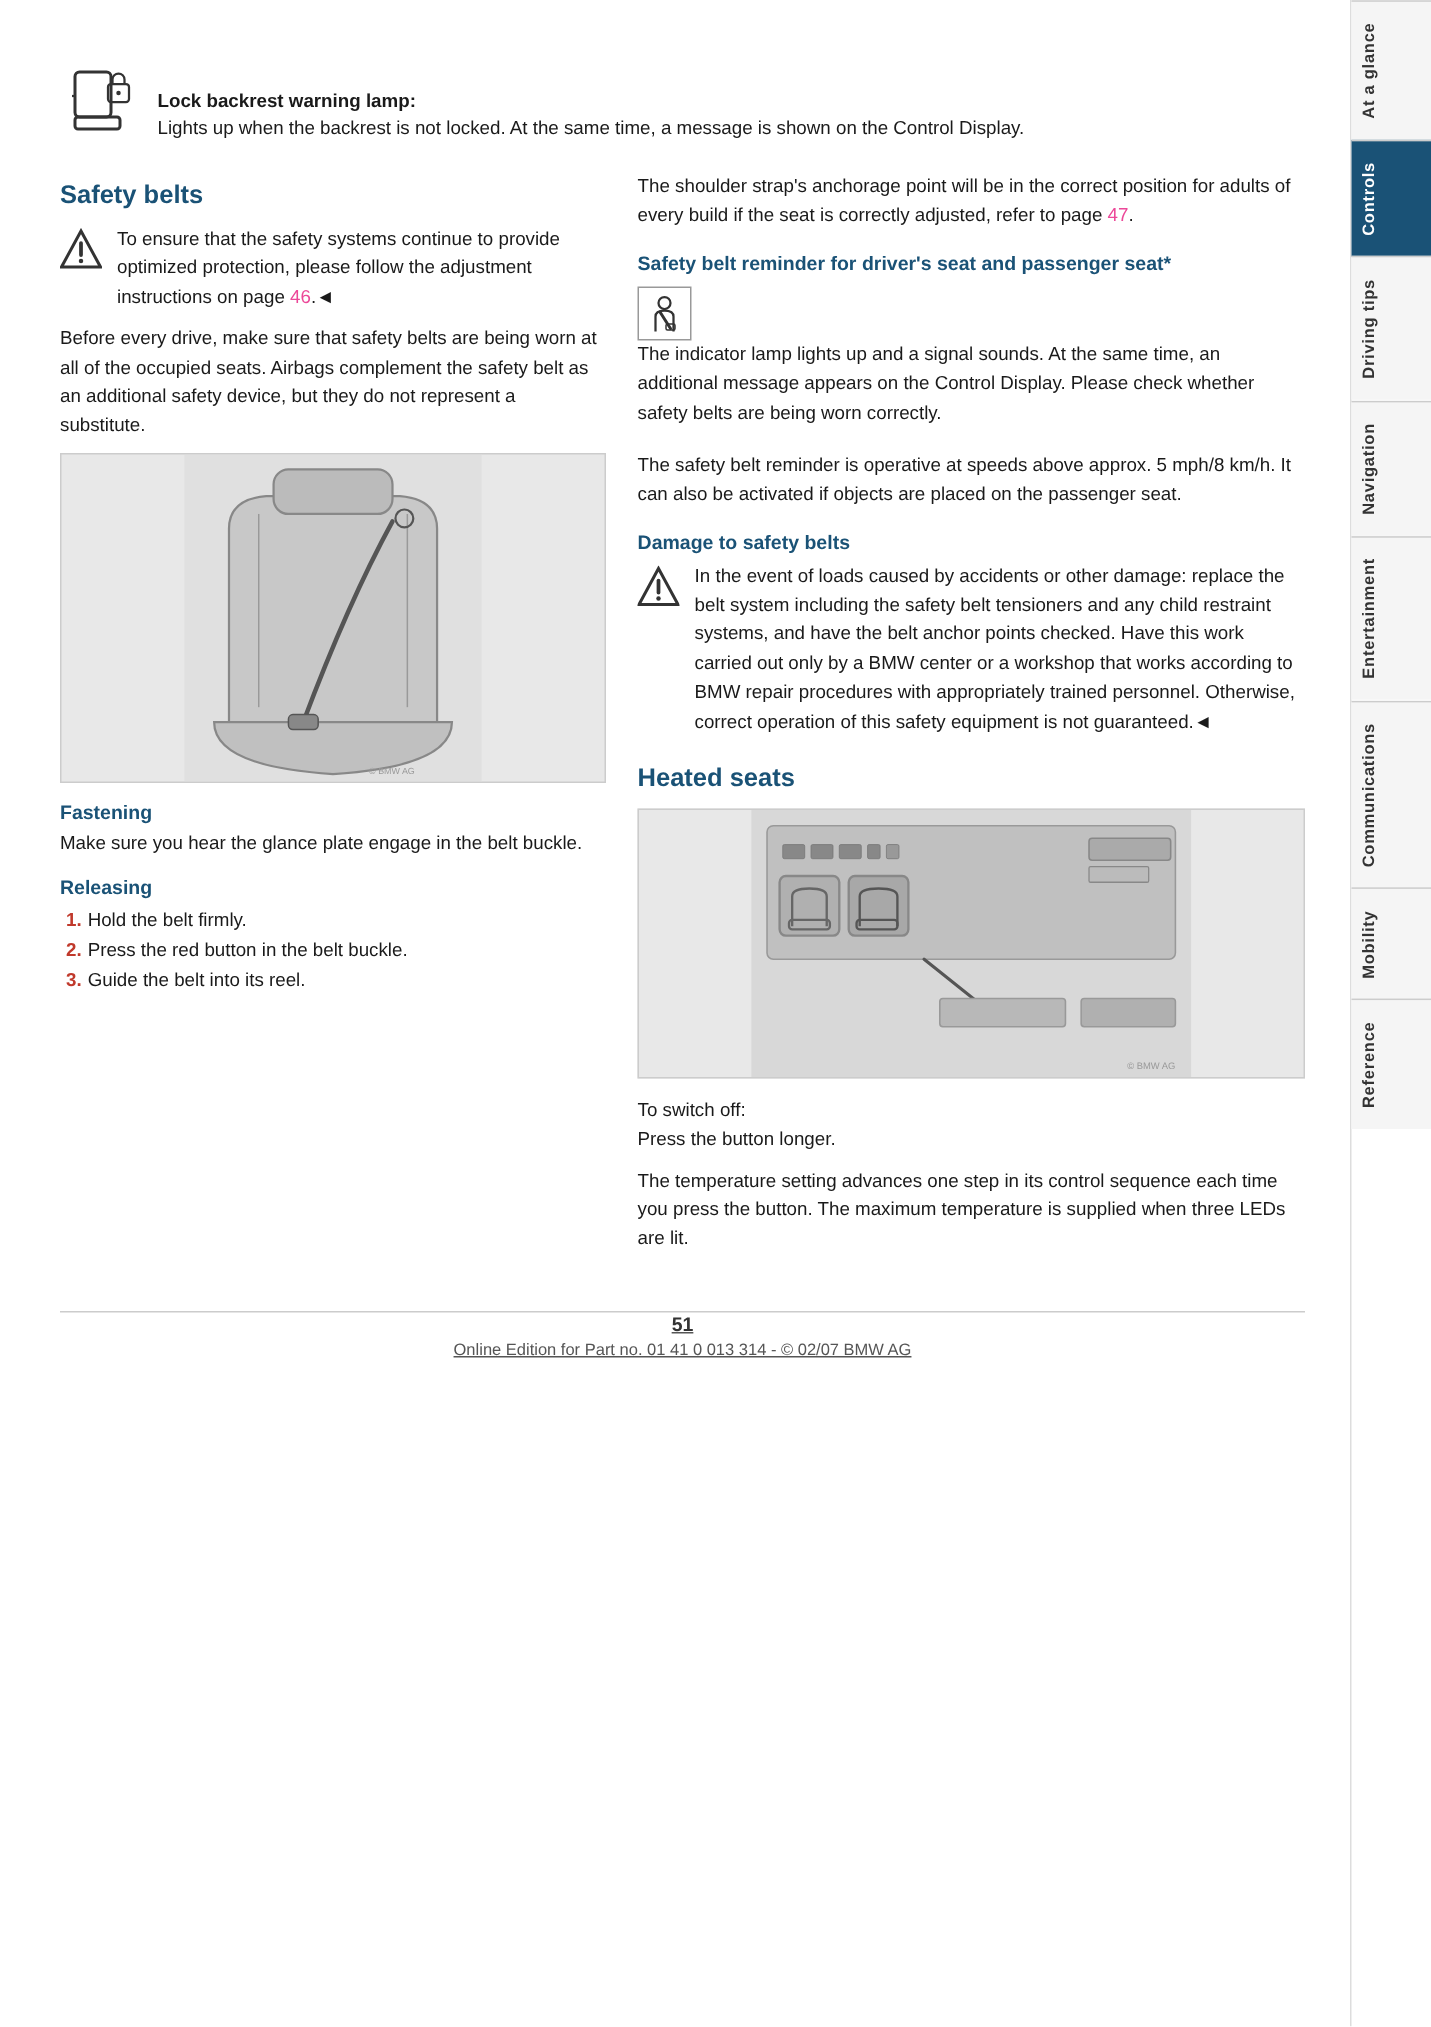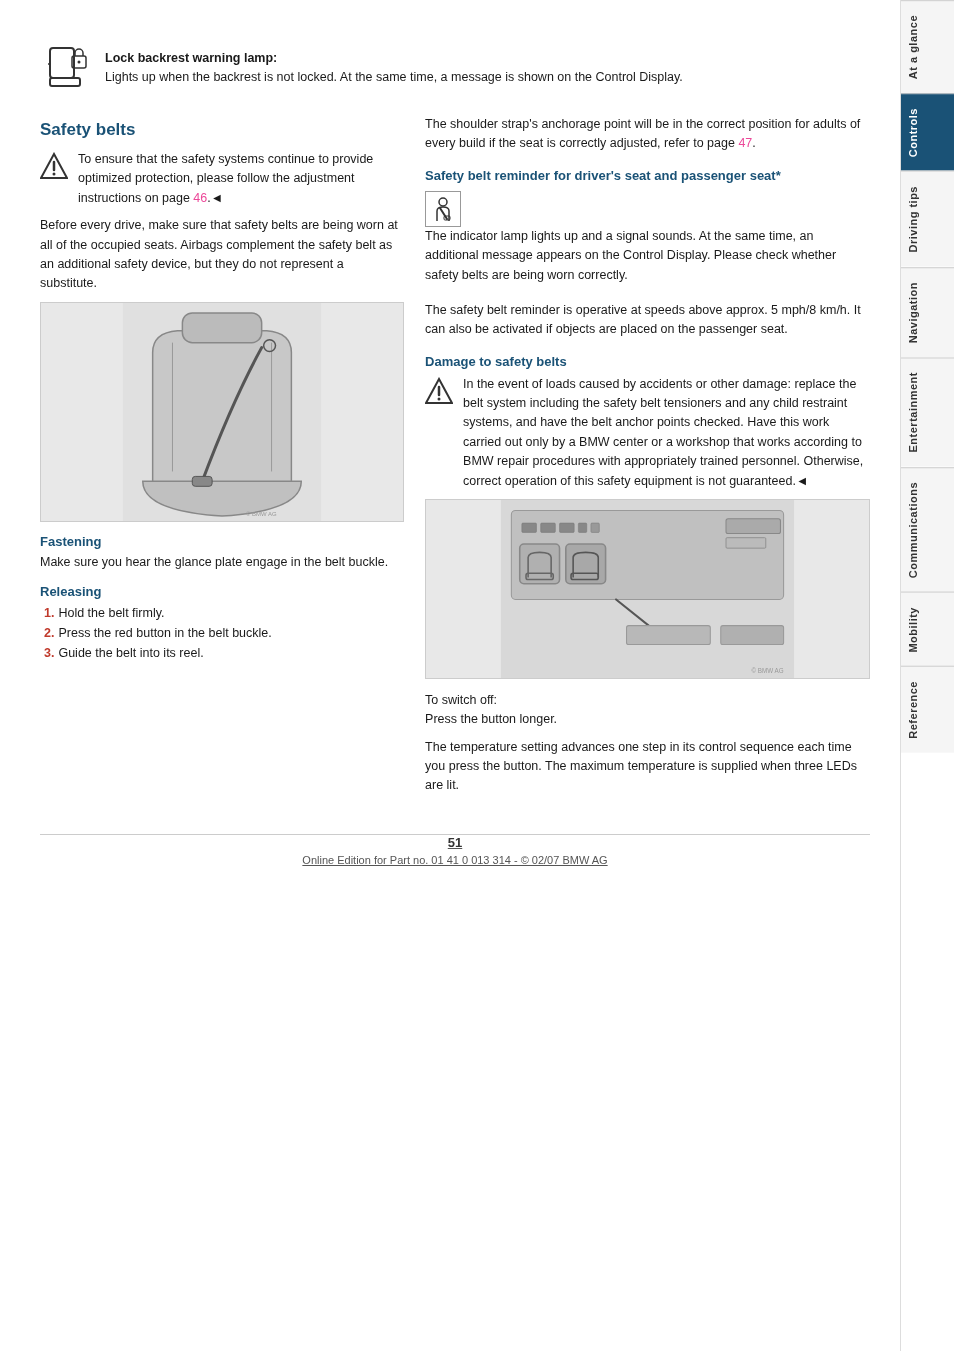--- a/index.html
+++ b/index.html
@@ -45,21 +45,21 @@
     }
 
     .sidebar-tab.active {
       background: #1a5276;
       color: #fff;
     }
 
     
     .lock-section {
       display: flex;
-      align-items: center;
+      align-items: flex-end;
       margin-bottom: 20px;
       margin-top: 10px;
     }
 
     .lock-icon-area {
       width: 55px;
       height: 55px;
       flex-shrink: 0;
       margin-right: 10px;
       display: flex;
@@ -369,20 +369,21 @@
             <polygon points="14,2 27,26 1,26" fill="none" stroke="#333" stroke-width="2"></polygon>
             <line x1="14" y1="10" x2="14" y2="18" stroke="#333" stroke-width="2.5" stroke-linecap="round"></line>
             <circle cx="14" cy="22" r="1.5" fill="#333"></circle>
           </svg>
         </div>
         <div class="warning-text">
           In the event of loads caused by accidents or other damage: replace the belt system including the safety belt tensioners and any child restraint systems, and have the belt anchor points checked. Have this work carried out only by a BMW center or a workshop that works according to BMW repair procedures with appropriately trained personnel. Otherwise, correct operation of this safety equipment is not guaranteed.◄
         </div>
       </div>
 
+      <div class="section-heading" style="margin-top: 18px;">Heated seats</div>
 
       <div class="heated-seat-image">
         <svg class="heated-drawing" viewBox="0 0 280 170" fill="none" xmlns="http://www.w3.org/2000/svg">
           <rect width="280" height="170" fill="#d8d8d8"></rect>
 
           <rect x="10" y="10" width="260" height="85" rx="4" fill="#c0c0c0" stroke="#999" stroke-width="1"></rect>
 
           <rect x="20" y="22" width="14" height="9" rx="1" fill="#888" stroke="#777" stroke-width="0.5"></rect>
           <rect x="38" y="22" width="14" height="9" rx="1" fill="#888" stroke="#777" stroke-width="0.5"></rect>
           <rect x="56" y="22" width="14" height="9" rx="1" fill="#888" stroke="#777" stroke-width="0.5"></rect>

